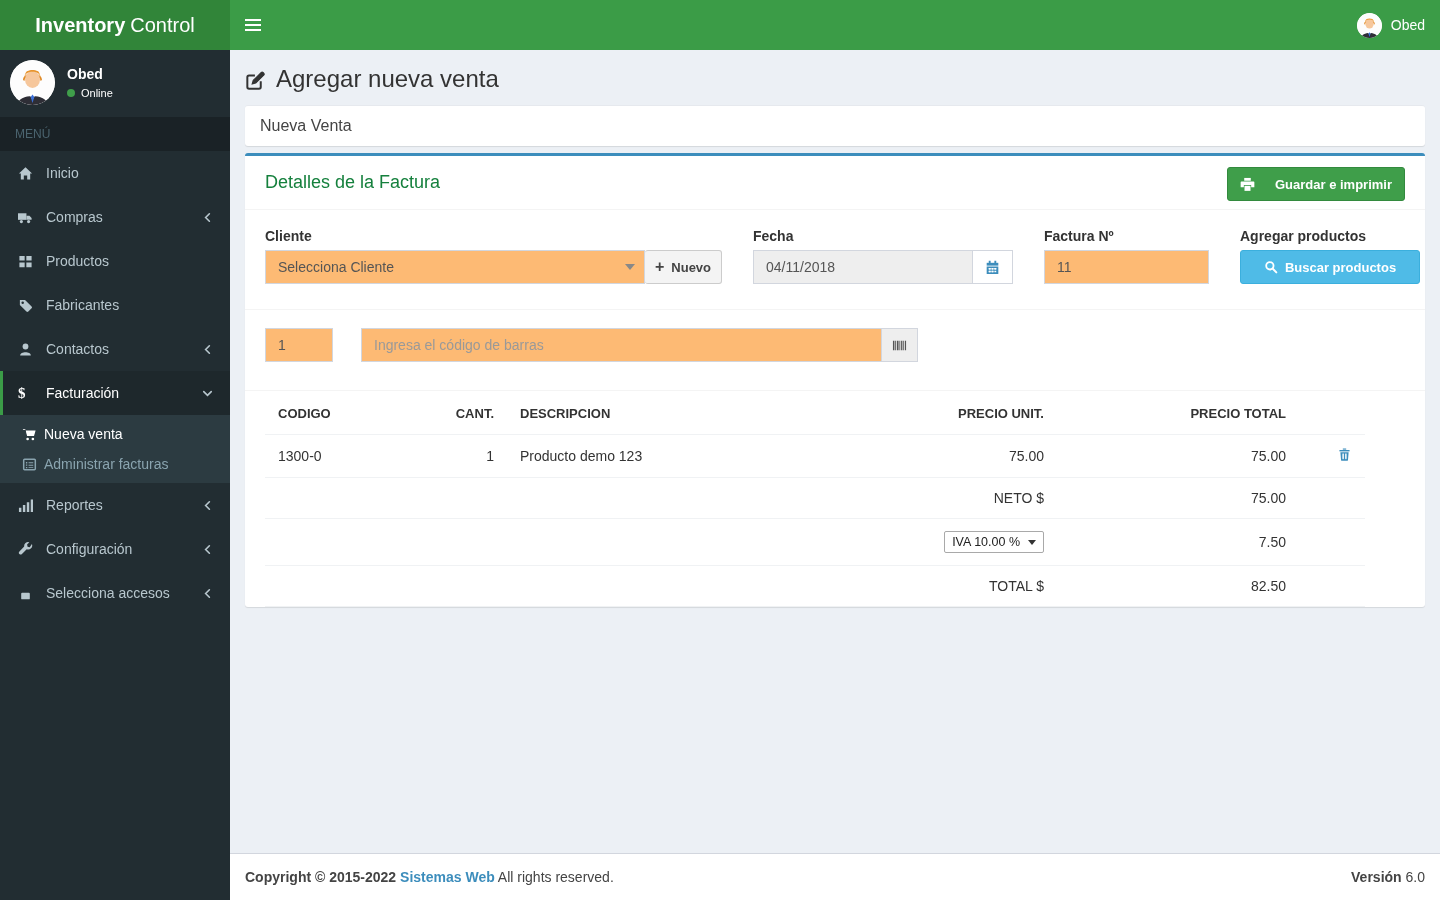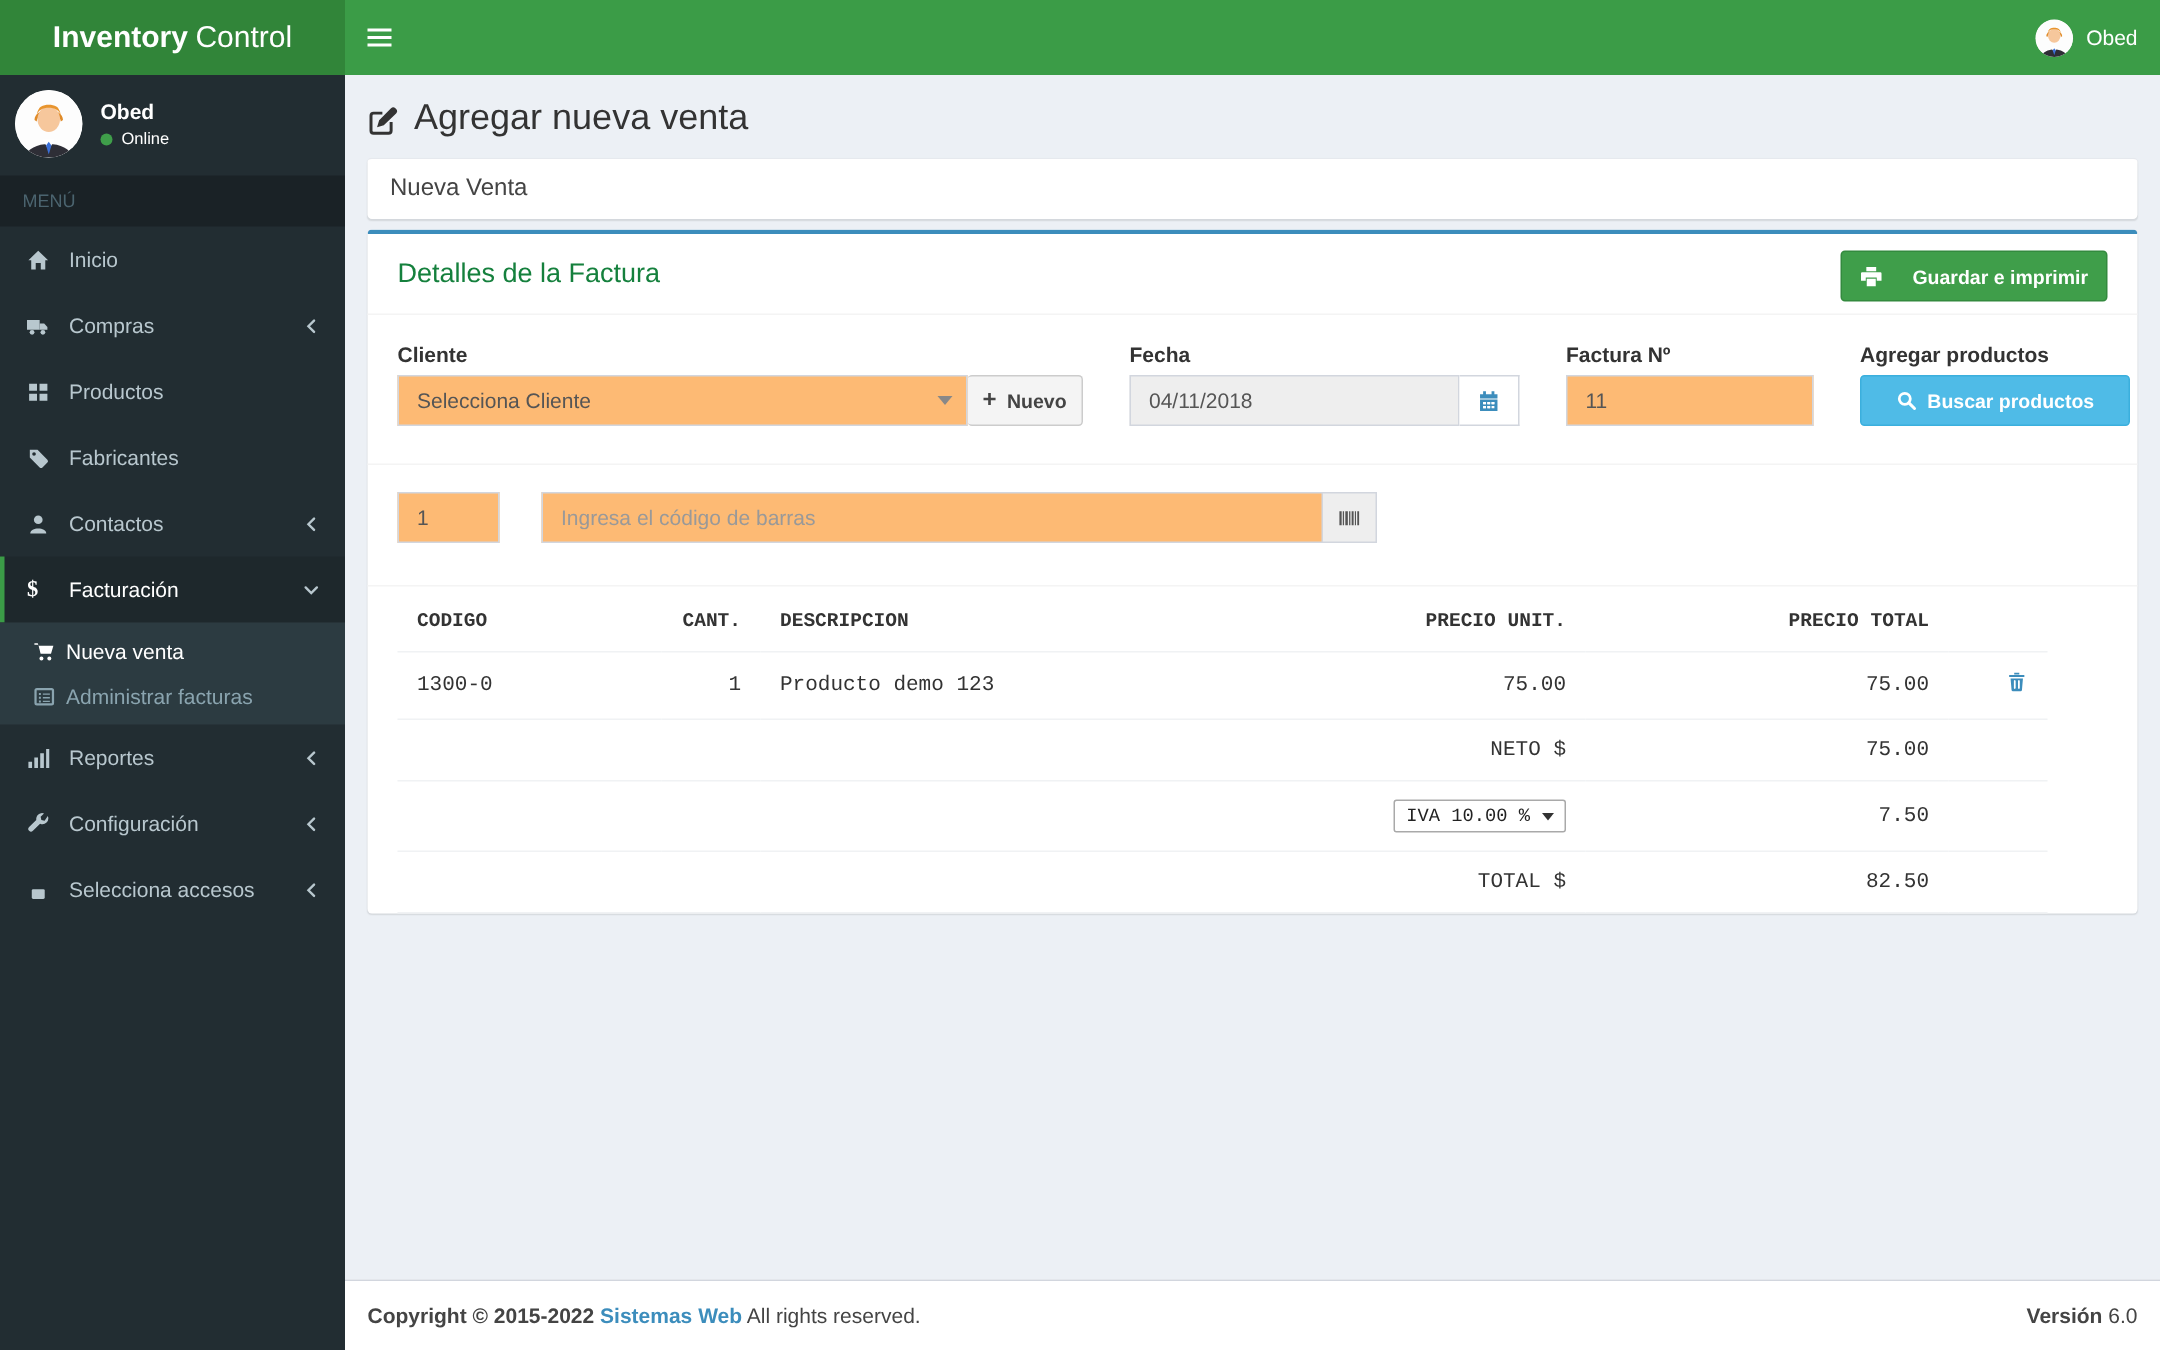--- a/index.html
+++ b/index.html
@@ -67,21 +67,21 @@
   .fecha-input { width:220px; background:#eee; }
   .addon { width:40px; border:1px solid #d2d6de; border-left:0; display:flex; align-items:center; justify-content:center; background:#fff; color:#3c8dbc; }
   .addon-gray { background:#eee; color:#555; }
   .factura-input { width:165px; }
 
   .barcode-row { display:flex; padding:18px 20px 28px 20px; border-bottom:1px solid #f4f4f4; }
   .qty-input { width:68px; margin-right:28px; }
   .barcode-group { width:557px; display:flex; }
   .barcode-group .form-control::placeholder { color:#999; }
 
-  table.items { width:1100px; margin:2px 20px 30px 20px; border-collapse:collapse; font-size:14px; color:#333;font-family:Liberation Mono, monospace; }
+  table.items { width:1100px; margin:2px 20px 30px 20px; border-collapse:collapse; font-size:14px; color:#333; }
   table.items th { text-align:left; font-size:13px; font-weight:700; color:#333; padding:13px; border-bottom:1px solid #f0f2f4; }
   table.items td { padding:12px 13px; border-bottom:1px solid #f0f2f4; }
   .ta-r { text-align:right !important; }
   .trash-btn { color:#3c8dbc; cursor:pointer; display:inline-flex; }
   .iva-select { display:inline-flex; align-items:center; gap:8px; border:1px solid #a9a9a9; border-radius:2px; background:#fff; font-size:12.5px; color:#222; padding:3px 7px; cursor:pointer; }
   .iva-select .sm-caret { width:0; height:0; border-left:4px solid transparent; border-right:4px solid transparent; border-top:5px solid #333; }
 
   
   .main-footer { background:#fff; border-top:1px solid #d2d6de; padding:15px; font-size:14px; color:#444; display:flex; justify-content:space-between; }
   .main-footer a.link { color:#3c8dbc; text-decoration:none; font-weight:700; cursor:pointer; }

